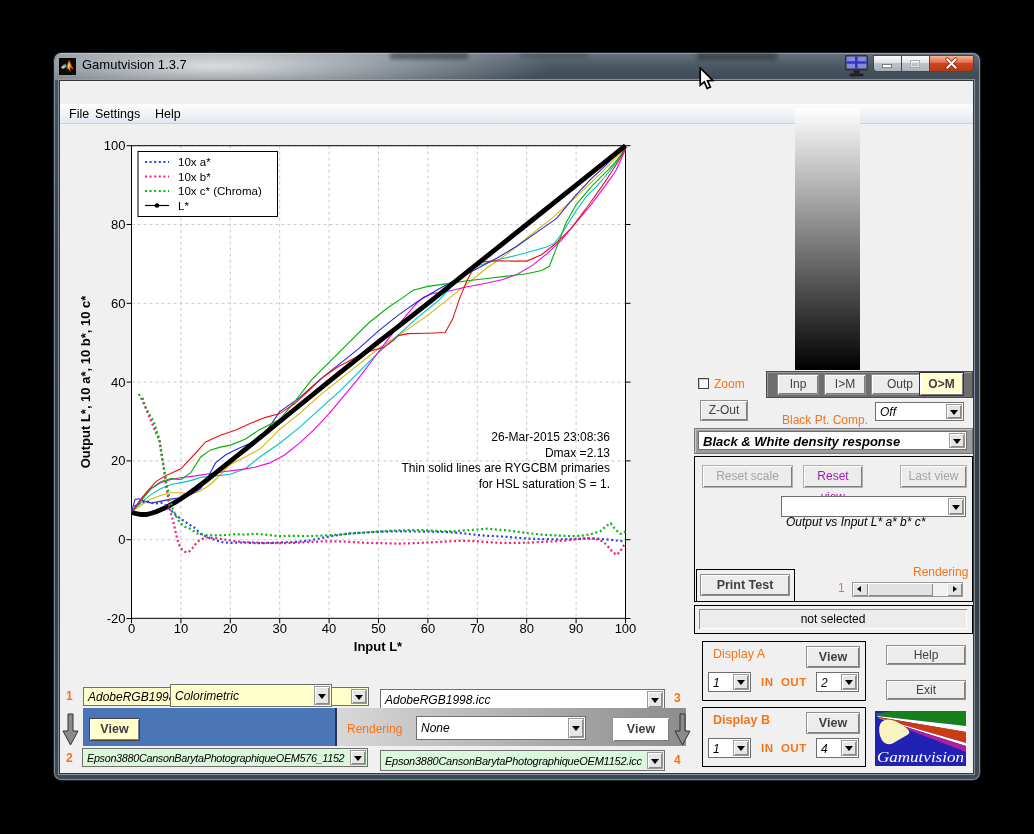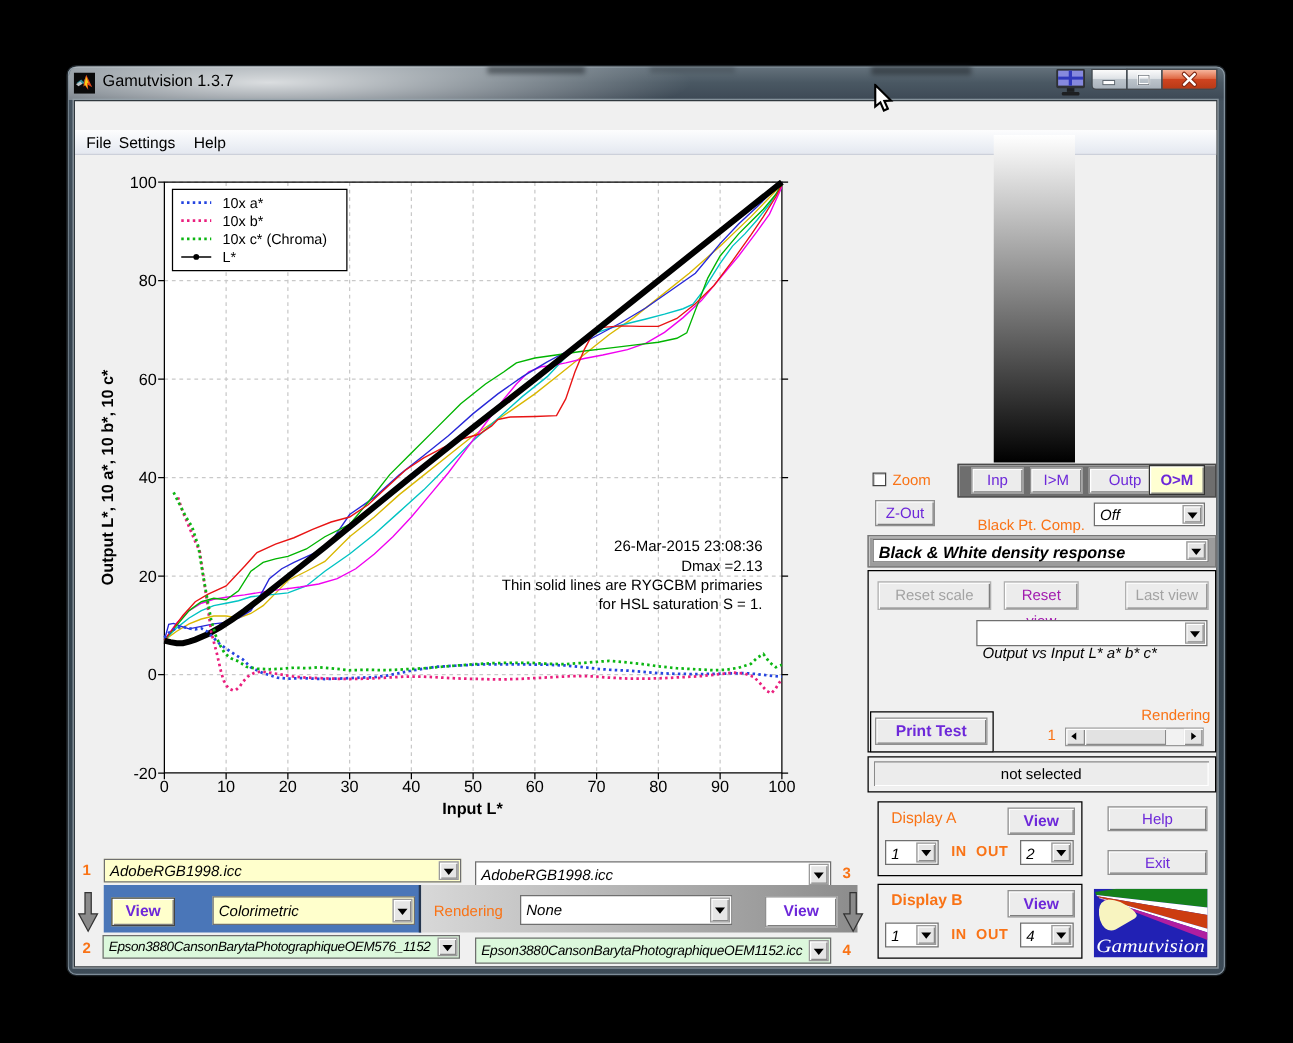--- a/index.html
+++ b/index.html
@@ -18,21 +18,21 @@
   #title { position:absolute; left:82px; top:57px; font-size:13px; color:#000; }
   #client { position:absolute; left:59px; top:80px; width:915px; height:694px;
     background:#f0f0f0; border:1px solid #30383e; box-shadow:0 0 0 1px rgba(150,162,171,.8); }
   #menubar { position:absolute; left:60px; top:81px; width:913px; height:20px;
     background:linear-gradient(#fdfdfe,#eef1f6 60%,#e4e8f0);
     border-bottom:1px solid #ccd0da; font-size:12.5px; color:#000;margin-top:23px; }
   #menubar span { position:absolute; top:3px; }
   
   .btn { position:absolute; background:#ececec; border:1px solid #8f8f8f;
     box-shadow: inset 1px 1px 0 #fff, inset -1px -1px 0 #7e7e7e;
-    font-size:12px; color:#6d28d9; text-align:center; }
+    font-size:12px; color:#404040; text-align:center; }
   .combo { position:absolute; background:#fff; border:1px solid #6f6f6f;
     font-size:12px; color:#000; }
   .combo .txt { position:absolute; left:4px; top:2px; white-space:nowrap;font-style:italic; }
   .darr { position:absolute; right:1px; top:1px; bottom:1px; width:16px;
     background:#e6e6e6; border:1px solid #9a9a9a;
     box-shadow: inset 1px 1px 0 #fff, inset -1px -1px 0 #8a8a8a; }
   .darr:after { content:""; position:absolute; left:50%; top:50%;
     margin:-2px 0 0 -4px; border:4px solid transparent; border-top:5px solid #000; }
   .gbox { position:absolute; border:1.5px solid #000; }
   .lbl { position:absolute; font-size:12px; color:#f97316; white-space:nowrap; }
@@ -285,21 +285,21 @@
     <span class="darr"></span>
   </div>
 <div class="combo" style="left:380px;top:689px;width:285px;height:21px">
     <span class="txt" style="top:3px">AdobeRGB1998.icc</span>
     <span class="darr"></span>
   </div>
 <div class="lbl" style="left:674px;top:691px;font-weight:bold">3</div>
 
 <div class="abs" style="left:83px;top:708px;width:254px;height:38px;background:#4a76b8;border-right:2px solid #26364e"></div>
 <div class="btn" style="left:89px;top:718px;width:51px;height:23px;line-height:21px;background:#ffffcc;font-weight:bold;font-size:12.5px;border-color:#444">View</div>
-<div class="combo" style="left:170px;top:717px;width:162px;height:23px;background:#ffffcc">
+<div class="combo" style="left:170px;top:684px;width:162px;height:23px;background:#ffffcc">
     <span class="txt" style="top:4px">Colorimetric</span>
     <span class="darr"></span>
   </div>
 
 <div class="abs" style="left:337px;top:708px;width:349px;height:38px;background:linear-gradient(90deg,#d8d8d8,#8c8c8c)"></div>
 <div class="lbl" style="left:347px;top:722px">Rendering</div>
 <div class="combo" style="left:416px;top:716px;width:170px;height:24px">
     <span class="txt" style="top:4px">None</span>
     <span class="darr"></span>
   </div>

